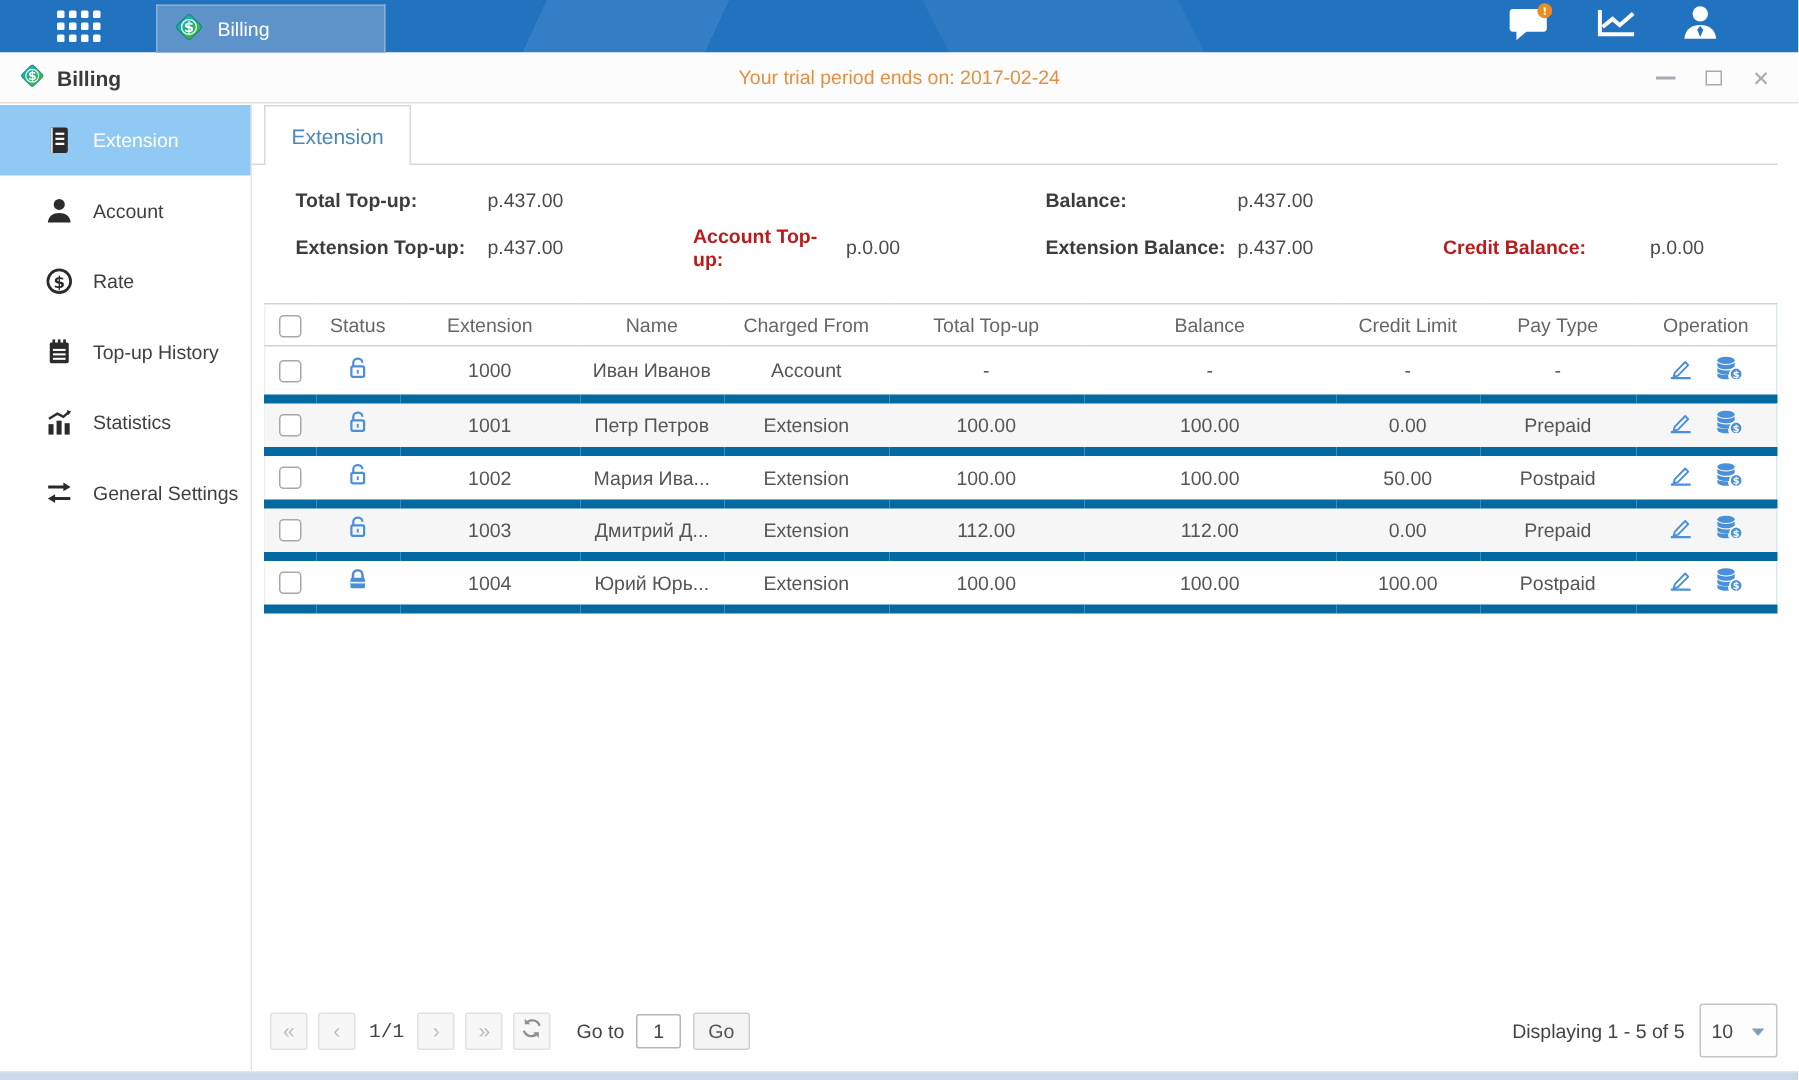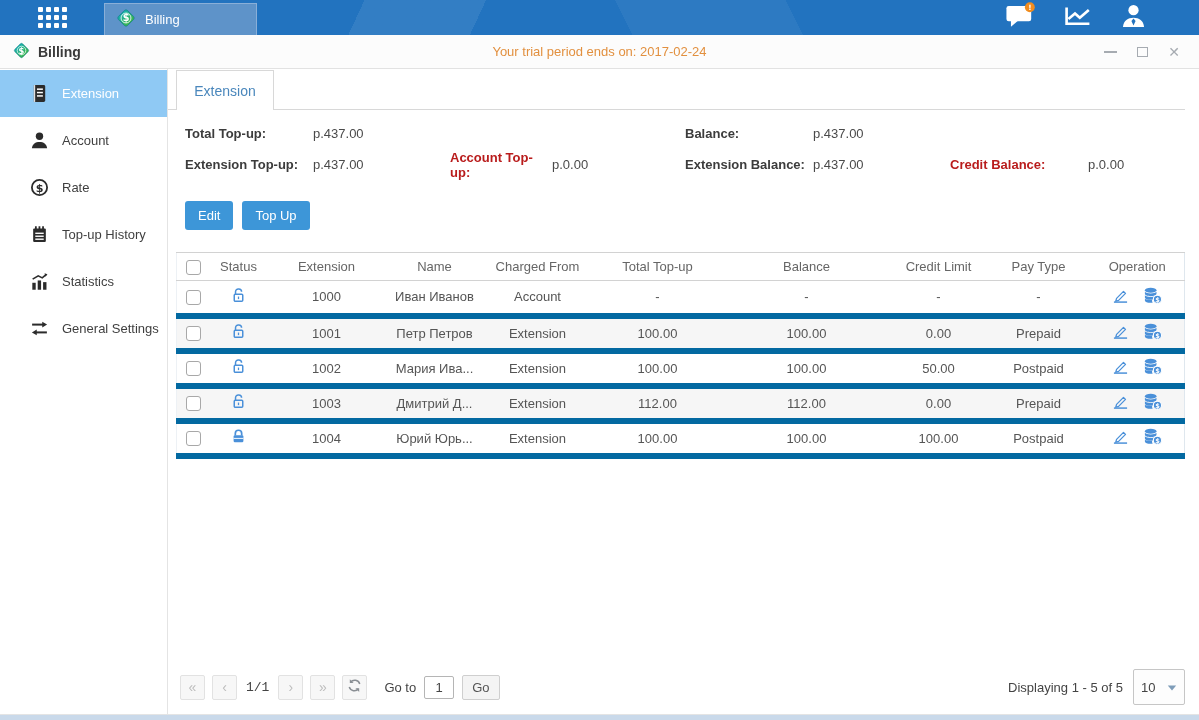--- a/index.html
+++ b/index.html
@@ -47,21 +47,21 @@
 
   
   .tabbar { height:41px; display:flex; align-items:flex-end; padding-left:8px; margin-right:14px;
             border-bottom:1px solid #d8d8d8; flex:0 0 auto;}
   .tab { height:40px; width:98px; background:#fff; border:1px solid #d8d8d8; border-bottom:none;
          display:flex; align-items:center; justify-content:center; color:#4a87bc; font-size:14px;
          position:relative; top:1px; cursor:pointer; }
 
   
   .summary { display:flex; font-size:13px; margin:8px 14px 0 17px; }
-  .sum-half-left { width:500px; flex:0 0 auto; }
+  .sum-half-left { width:500px; flex:0 0 auto;margin-left:12px; }
   .sum-half-right { flex:1 1 auto; }
   .sum-row { display:flex; align-items:center; height:31px; }
   .sum-label { width:128px; font-weight:bold; color:#3c3c3c; }
   .sum-val { width:137px; color:#4a4a4a; }
   .sum-label2 { width:100px; font-weight:bold; color:#b91c1c; }
   .sum-label2.wide { width:102px; }
   .sum-val2 { color:#4a4a4a; }
   .sum-half-right .sum-label2 { width:138px; }
 
   
@@ -287,24 +287,20 @@
           </div>
           <div class="sum-row">
             <span class="sum-label">Extension Balance:</span>
             <span class="sum-val">p.437.00</span>
             <span class="sum-label2">Credit Balance:</span>
             <span class="sum-val2">p.0.00</span>
           </div>
         </div>
       </div>
 
-      <div class="actions">
-        <button class="btn">Edit</button>
-        <button class="btn">Top Up</button>
-      </div>
 
       <table>
         <colgroup>
           <col style="width:34px">
             <col style="width:56px">
             <col style="width:120px">
             <col style="width:96px">
           <col style="width:110px">
             <col style="width:130px">
             <col style="width:168px">

